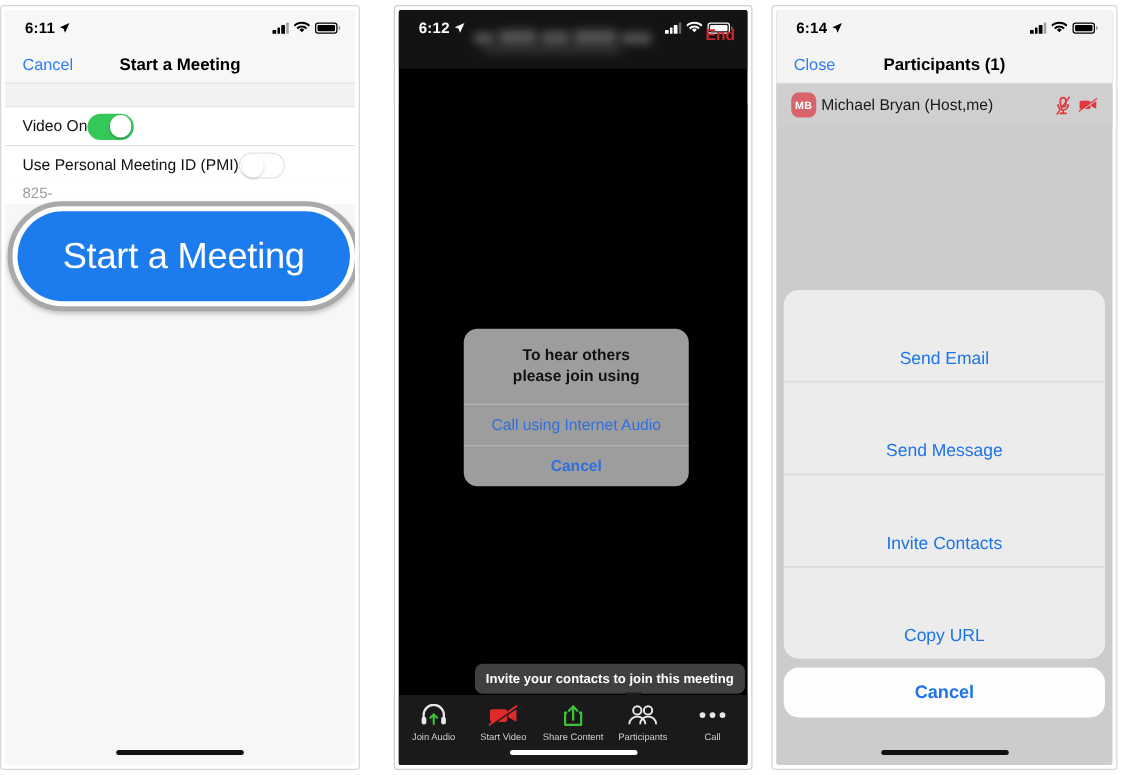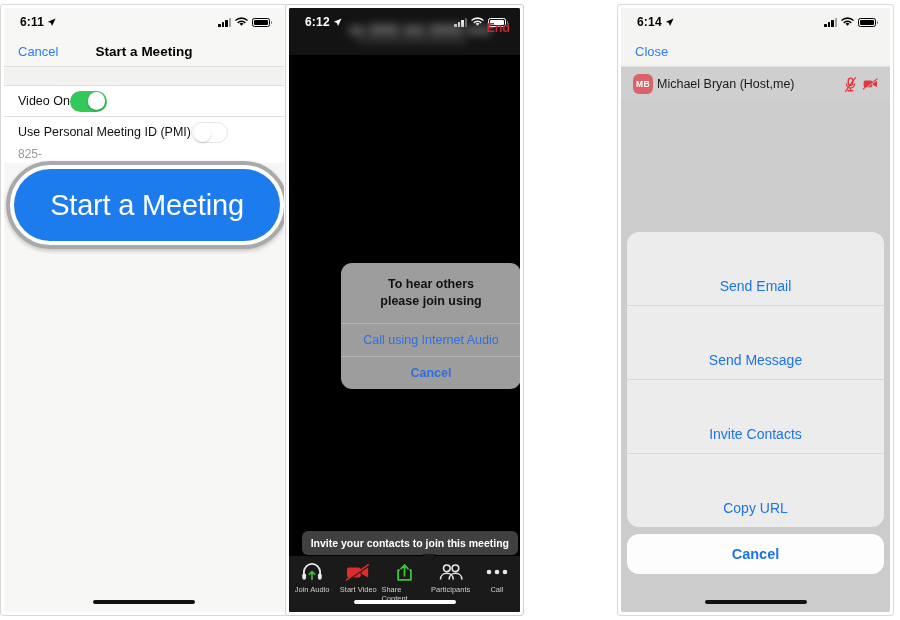--- a/index.html
+++ b/index.html
@@ -27,21 +27,21 @@
     position: absolute;
     top: 4px;
     height: 612px;
     background: #ffffff;
     border: 1px solid #d8d8d8;
     border-radius: 3px;
     overflow: hidden;
     box-sizing: border-box;
   }
   #phone1 { left: 0px;   width: 288px; }
-  #phone2 { left: 285px; width: 239px; border-color:#cfcfcf; }
+  #phone2 { left: 315px; width: 287px; border-color:#cfcfcf; }
   #phone3 { left: 617px; width: 277px; }
 
   .screen {
     position: absolute;
     inset: 3px;
     border-radius: 2px;
     overflow: hidden;
   }
   .screen.light  { background: #f7f8f6; }
   .screen.dark   { background: #000000; }
@@ -512,20 +512,21 @@
                 <path d="M8 10.6 5.6 8.1a3.5 3.5 0 0 1 4.8 0zM8 6.1a5.6 5.6 0 0 0-3.9 1.6L2.7 6.3a7.6 7.6 0 0 1 10.6 0l-1.4 1.4A5.6 5.6 0 0 0 8 6.1zM8 2.2c-2.6 0-5 1-6.8 2.7L0 3.5A11.6 11.6 0 0 1 16 3.5l-1.2 1.4A9.6 9.6 0 0 0 8 2.2z" fill="currentColor"></path>
               </svg>
             <span class="batt">
                 <span></span>
               </span>
           </div>
         </div>
 
         <div class="navbar">
           <div class="nav-left">Close</div>
+          <div class="nav-title">Participants (1)</div>
         </div>
         <div class="hairline"></div>
       </div>
 
       <div class="part-row">
         <span class="avatar">MB</span>
         <span class="part-name">Michael Bryan (Host,me)</span>
         <span class="part-icons">
           <svg width="11" height="15" viewBox="0 0 12 16">
             <rect x="3.6" y="1" width="4.8" height="8" rx="2.4" fill="none" stroke="#e0383f" stroke-width="1.5"></rect>

